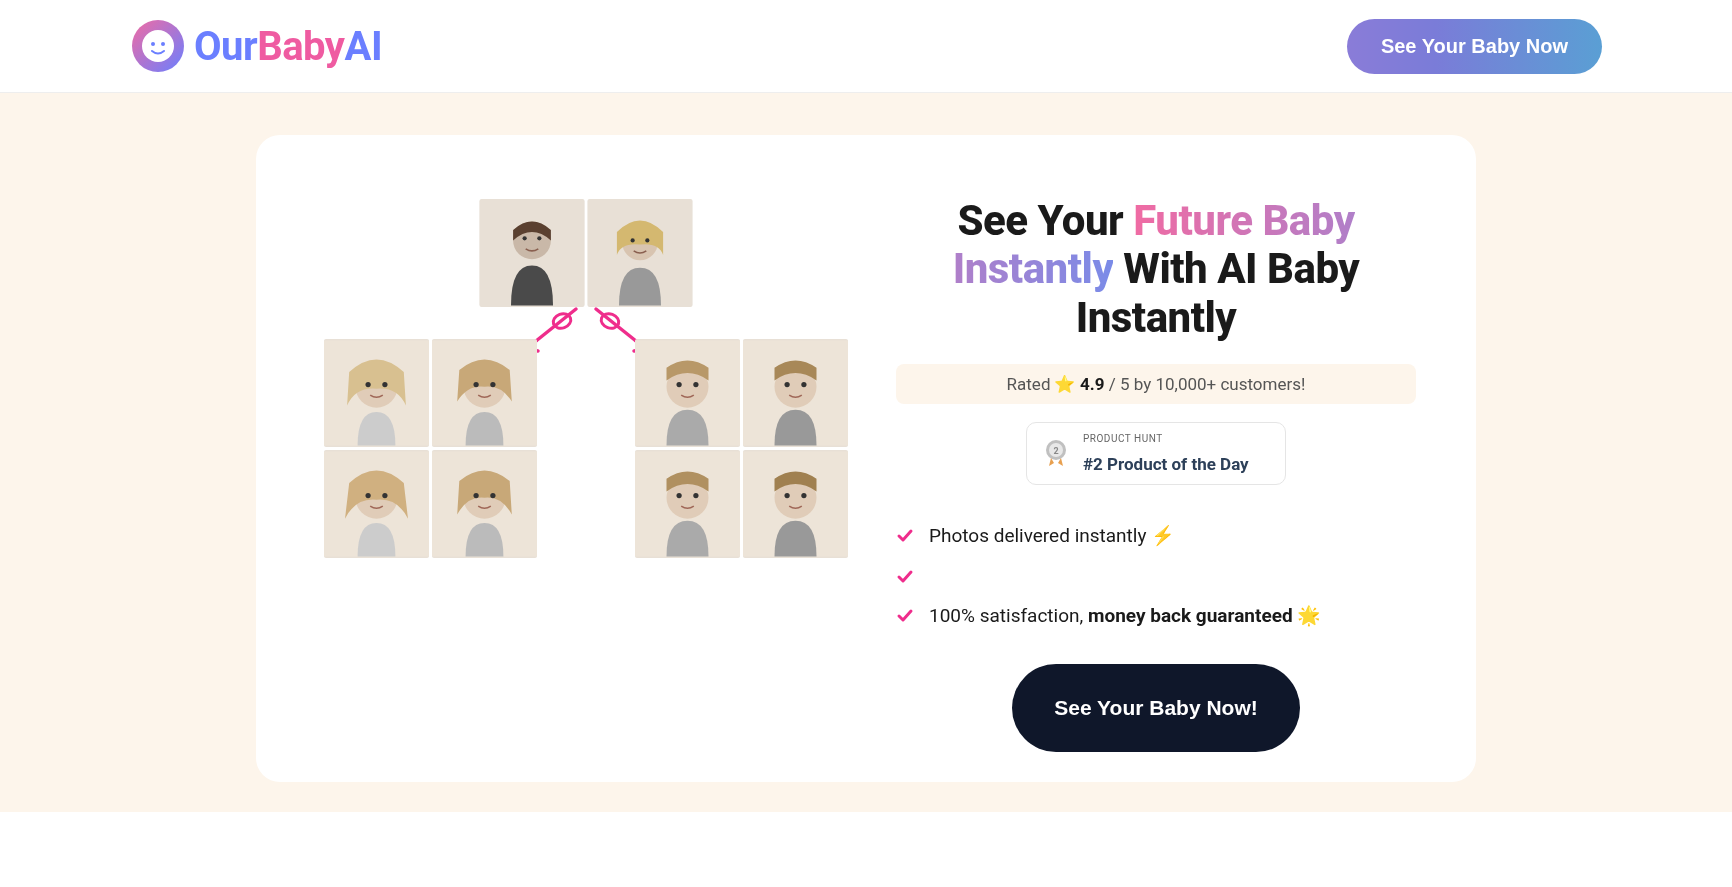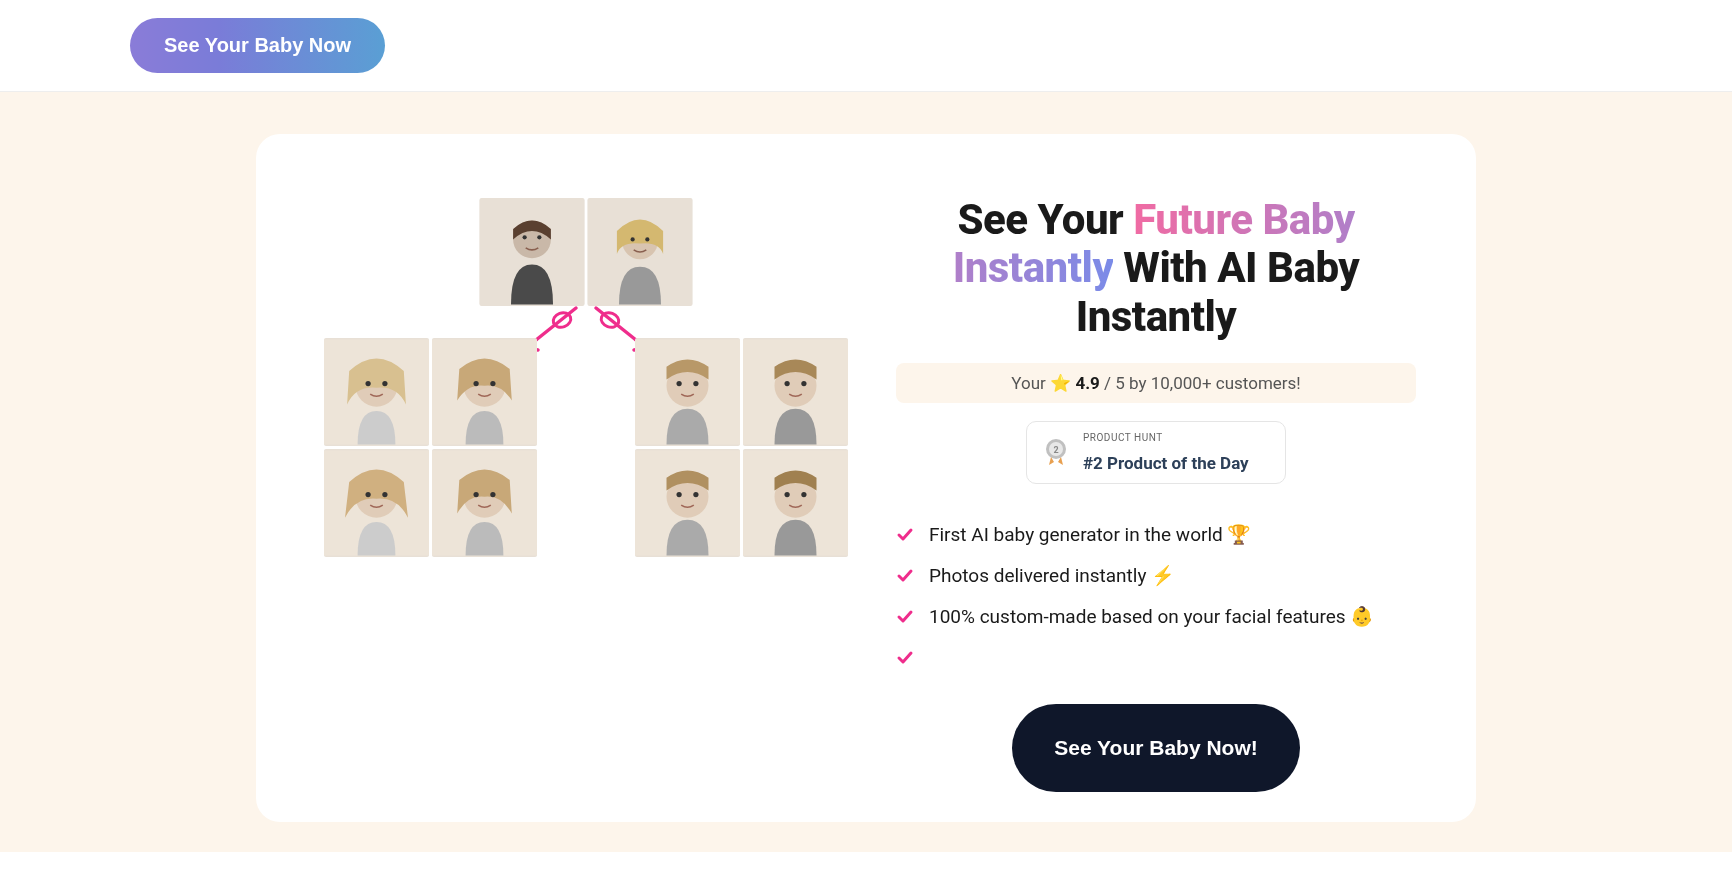--- a/index.html
+++ b/index.html
@@ -33,20 +33,38 @@
 .features { list-style: none; margin-bottom: 28px; }
 .features li { display: flex; align-items: flex-start; gap: 15px; padding: 9px 0; font-size: 19px; color: #1a1a1a; }
 .check { flex-shrink: 0; margin-top: 3px; }
 .features .bold { font-weight: 700; }
 .hero-cta { display: block; margin: 0 auto; padding: 32px 42px; border-radius: 999px; border: none; cursor: pointer; font-size: 21px; font-weight: 700; color: #fff; background: #0f172a; }
 </style>
 </head>
 <body>
 
 <header class="header">
+  <div class="logo">
+    <svg class="logo-icon" viewBox="0 0 56 56">
+      <defs>
+          <linearGradient id="lg" x1="0" y1="0" x2="1" y2="1">
+            <stop offset="0%" stop-color="#f06ba3"></stop>
+            <stop offset="100%" stop-color="#6b7fff"></stop>
+          </linearGradient>
+        </defs>
+      <circle cx="28" cy="28" r="26" fill="url(#lg)"></circle>
+      <circle cx="28" cy="28" r="16" fill="#fff"></circle>
+      <circle cx="23" cy="26" r="2" fill="#6b7fff"></circle>
+      <circle cx="33" cy="26" r="2" fill="#6b7fff"></circle>
+      <path d="M22 33 Q28 38 34 33" stroke="#6b7fff" stroke-width="2" fill="none" stroke-linecap="round"></path>
+    </svg>
+    <span class="logo-text">
+      <span class="logo-our">Our</span><span class="logo-baby">Baby</span><span class="logo-ai">AI</span>
+    </span>
+  </div>
   <button class="header-cta">See Your Baby Now</button>
 </header>
 
 <div class="page-bg">
   <div class="hero-card">
 
     <div class="hero-left">
       <div class="parents">
         <div class="face">
             <svg viewBox="0 0 100 100" width="100%" height="100%">
@@ -171,57 +189,51 @@
             </svg>
           </div>
       </div>
     </div>
 
     <div class="hero-right">
       <h1 class="headline">
         <span>See Your </span><span class="grad1">Future Baby</span> <span class="grad2">Instantly</span><span> With AI Baby Instantly</span>
       </h1>
       <div class="rating-bar">
-        <span>Your </span><span>⭐</span> <b>4.9</b><span> / 5 by 10,000+ customers!</span>
+        <span>Rated </span><span>⭐</span> <b>4.9</b><span> / 5 by 10,000+ customers!</span>
       </div>
       <div class="ph-badge">
         <svg class="ph-medal" viewBox="0 0 30 30">
             <circle cx="15" cy="12" r="10" fill="#c0c0c0"></circle>
             <circle cx="15" cy="12" r="7" fill="#e8e8e8"></circle>
             <text x="15" y="16" text-anchor="middle" font-size="9" font-weight="bold" fill="#888">2</text>
             <path d="M10 20 L8 28 L13 25 Z" fill="#e8a050"></path>
             <path d="M20 20 L22 28 L17 25 Z" fill="#e8a050"></path>
           </svg>
         <div>
           <div class="ph-top">PRODUCT HUNT</div>
           <div class="ph-bot">#2 Product of the Day</div>
         </div>
       </div>
       <ul class="features">
         <li>
           <svg class="check" width="18" height="18" viewBox="0 0 18 18">
               <path d="M3 9 L7 13 L15 4" stroke="#ef2d8c" stroke-width="3" fill="none" stroke-linecap="round" stroke-linejoin="round"></path>
             </svg>
-          <span><span>First AI baby generator in the world </span><span>🏆</span></span>
-        </li>
-        <li>
-          <svg class="check" width="18" height="18" viewBox="0 0 18 18">
-              <path d="M3 9 L7 13 L15 4" stroke="#ef2d8c" stroke-width="3" fill="none" stroke-linecap="round" stroke-linejoin="round"></path>
-            </svg>
           <span><span>Photos delivered instantly </span><span>⚡</span></span>
         </li>
         <li>
           <svg class="check" width="18" height="18" viewBox="0 0 18 18">
               <path d="M3 9 L7 13 L15 4" stroke="#ef2d8c" stroke-width="3" fill="none" stroke-linecap="round" stroke-linejoin="round"></path>
             </svg>
-          <span><span>100% custom-made based on your facial features </span><span>👶</span></span>
         </li>
         <li>
           <svg class="check" width="18" height="18" viewBox="0 0 18 18">
               <path d="M3 9 L7 13 L15 4" stroke="#ef2d8c" stroke-width="3" fill="none" stroke-linecap="round" stroke-linejoin="round"></path>
             </svg>
+          <span><span>100% satisfaction, </span><span class="bold">money back guaranteed</span><span> 🌟</span></span>
         </li>
       </ul>
       <button class="hero-cta">See Your Baby Now!</button>
     </div>
 
   </div>
 </div>
 
 </body></html>

